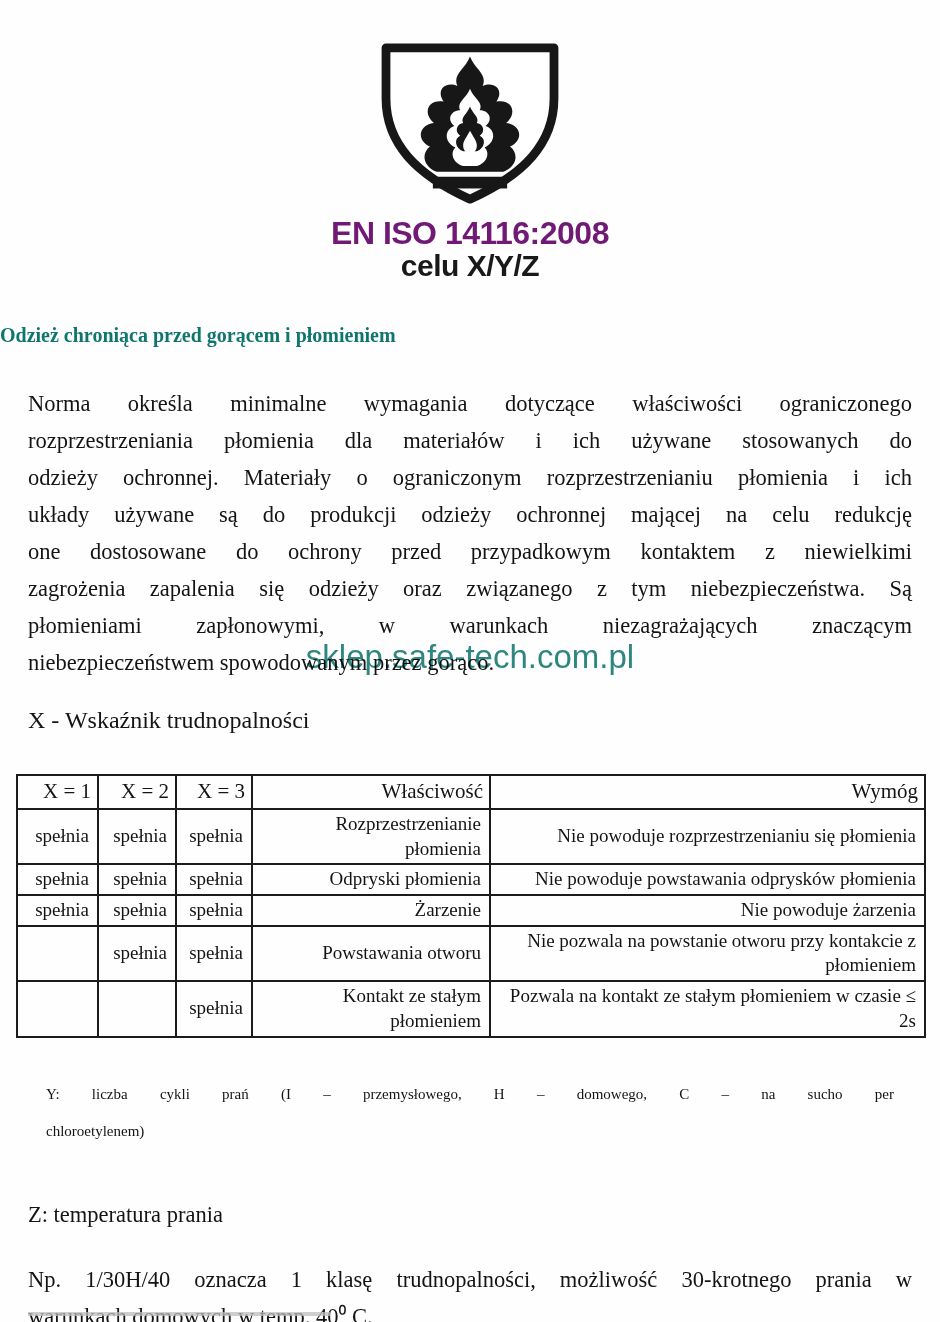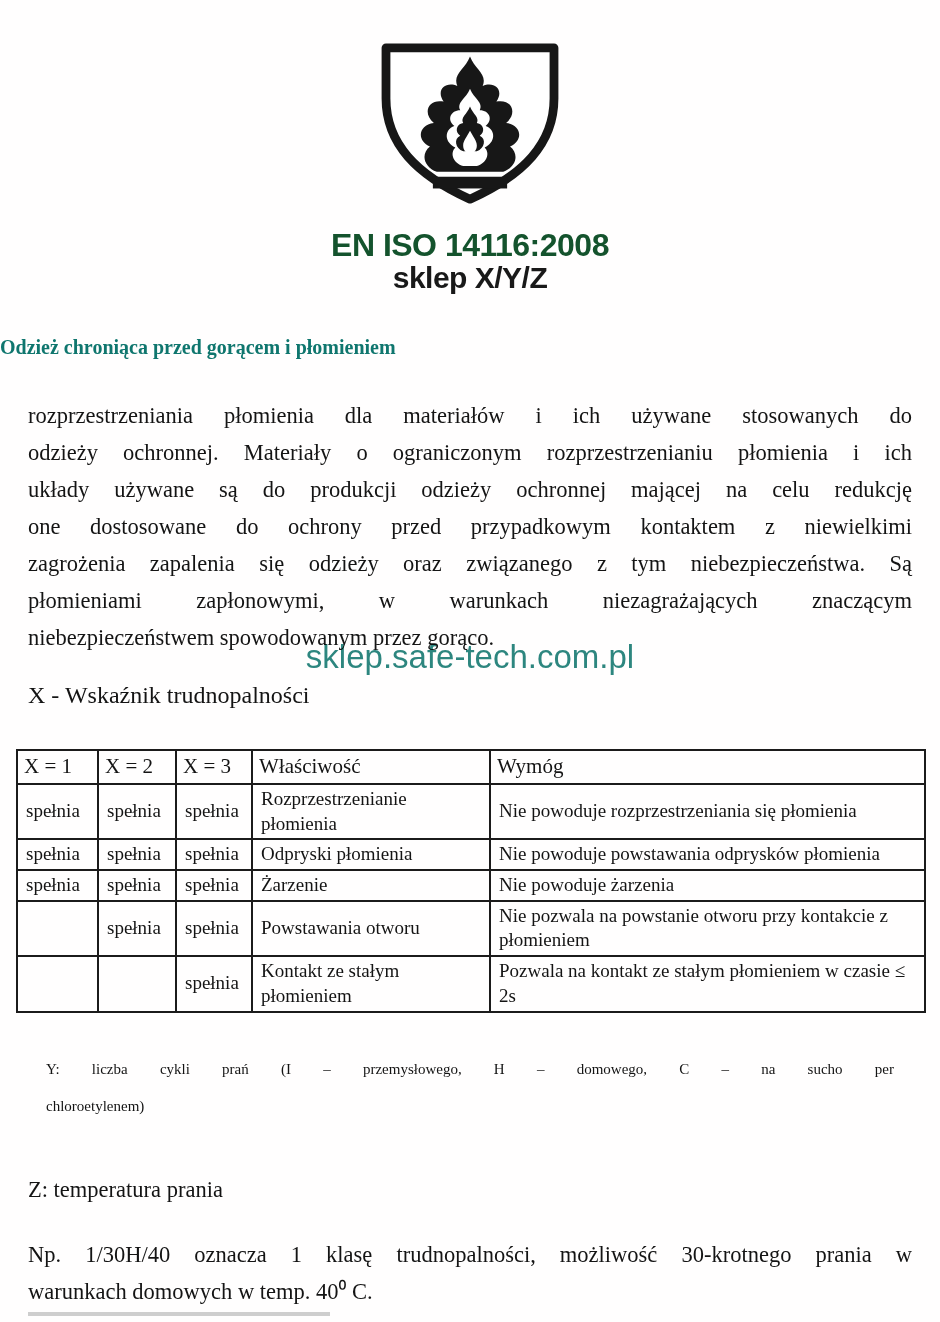--- a/index.html
+++ b/index.html
@@ -9,21 +9,21 @@
     color:#141414;
     -webkit-font-smoothing:antialiased;
   }
   .page { position:relative; width:940px; height:1322px; overflow:hidden; background:#fffefe; }
 
   
   .pictogram { text-align:center; padding-top:40px; }
   .shield-svg { display:block; margin:0 auto; width:198px; height:168px; }
   .std-name {
     font-family:"Liberation Sans", sans-serif; font-weight:bold;
-    font-size:32px; line-height:34px; margin-top:20px; letter-spacing:-0.5px; color:#14532d;
+    font-size:32px; line-height:34px; margin-top:8px; letter-spacing:-0.5px; color:#701a75;
   }
   .std-index {
     font-family:"Liberation Sans", sans-serif; font-weight:bold;
     font-size:30px; line-height:32px; letter-spacing:-0.5px; color:#191919;
   }
 
   
   .doc-title {
     margin:42px 0 0; font-size:20px; font-weight:bold; 
     font-family:"Liberation Serif", serif; color:#0f766e;
@@ -42,21 +42,21 @@
   }
 
   .section-x { margin:26px 28px 16px; font-size:24px; }
 
   
   .spec-table {
     margin:40px 0 0 16px; border-collapse:collapse; width:908px;
     font-size:19px; table-layout:fixed;
   }
   .spec-table th, .spec-table td {
-    border:2px solid #1b1b1b; text-align:left; vertical-align:middle;
+    border:2px solid #1b1b1b; text-align:right; vertical-align:middle;
     padding:2px 8px; line-height:1.3; font-weight:normal; overflow:hidden;
   }
   .spec-table thead th { font-size:21px; padding:2px 6px; height:28px; }
   .spec-table td.fill { font-size:19px; }
   .spec-table tbody tr { height:27px; }
 
   
   .note-y { margin:38px 46px 0; font-size:15px; }
   .note-z { margin:46px 28px 0; font-size:22.5px; line-height:37px; }
   .example { margin:28px 28px 0; font-size:22.5px; }
@@ -80,26 +80,27 @@
                C149 75 143 60 127 63 C135 52 126 42 113 47 C118 35 105 30 100 17 Z" fill="#171717"></path>
       <path d="M100 50 C96 60 86 64 90 72 C80 72 76 82 84 88 C73 92 74 105 85 110
                C79 116 83 126 93 129 L107 129 C117 126 121 116 115 110
                C126 105 127 92 116 88 C124 82 120 72 110 72 C114 64 104 60 100 50 Z" fill="#ffffff"></path>
       <path d="M100 68 C97 76 90 79 93 85 C86 86 84 94 90 98 C83 101 85 111 93 114
                L107 114 C115 111 117 101 110 98 C116 94 114 86 107 85 C110 79 103 76 100 68 Z" fill="#171717"></path>
       <path d="M100 93 C97 99 93 103 93 108 C93 113 96 116 100 116 C104 116 107 113 107 108 C107 103 103 99 100 93 Z" fill="#ffffff"></path>
       <rect x="62" y="140" width="76" height="12" fill="#171717"></rect>
     </svg>
     <div class="std-name">EN ISO 14116:2008</div>
-    <div class="std-index">sklep X/Y/Z</div>
+    <div class="std-index">celu X/Y/Z</div>
   </div>
 
   <h1 class="doc-title">Odzież chroniąca przed gorącem i płomieniem</h1>
 
   <div class="intro">
+    <div class="jline">Norma określa minimalne wymagania dotyczące właściwości ograniczonego</div>
     <div class="jline">rozprzestrzeniania płomienia dla materiałów i ich używane stosowanych do</div>
     <div class="jline">odzieży ochronnej. Materiały o ograniczonym rozprzestrzenianiu płomienia i ich</div>
     <div class="jline">układy używane są do produkcji odzieży ochronnej mającej na celu redukcję</div>
     <div class="jline">one dostosowane do ochrony przed przypadkowym kontaktem z niewielkimi</div>
     <div class="jline">zagrożenia zapalenia się odzieży oraz związanego z tym niebezpieczeństwa. Są</div>
     <div class="jline">płomieniami zapłonowymi, w warunkach niezagrażających znaczącym</div>
     <div class="jline lastline">niebezpieczeństwem spowodowanym przez gorąco.</div>
   </div>
 
   <div class="watermark" style="color: #0f766e;">sklep.safe-tech.com.pl</div>
@@ -122,21 +123,21 @@
         <th>Właściwość</th>
         <th>Wymóg</th>
       </tr>
     </thead>
     <tbody>
       <tr>
         <td class="fill">spełnia</td>
         <td class="fill">spełnia</td>
         <td class="fill">spełnia</td>
         <td>Rozprzestrzenianie płomienia</td>
-        <td>Nie powoduje rozprzestrzeniania się płomienia</td>
+        <td>Nie powoduje rozprzestrzenianiu się płomienia</td>
       </tr>
       <tr>
         <td class="fill">spełnia</td>
         <td class="fill">spełnia</td>
         <td class="fill">spełnia</td>
         <td>Odpryski płomienia</td>
         <td>Nie powoduje powstawania odprysków płomienia</td>
       </tr>
       <tr>
         <td class="fill">spełnia</td>

